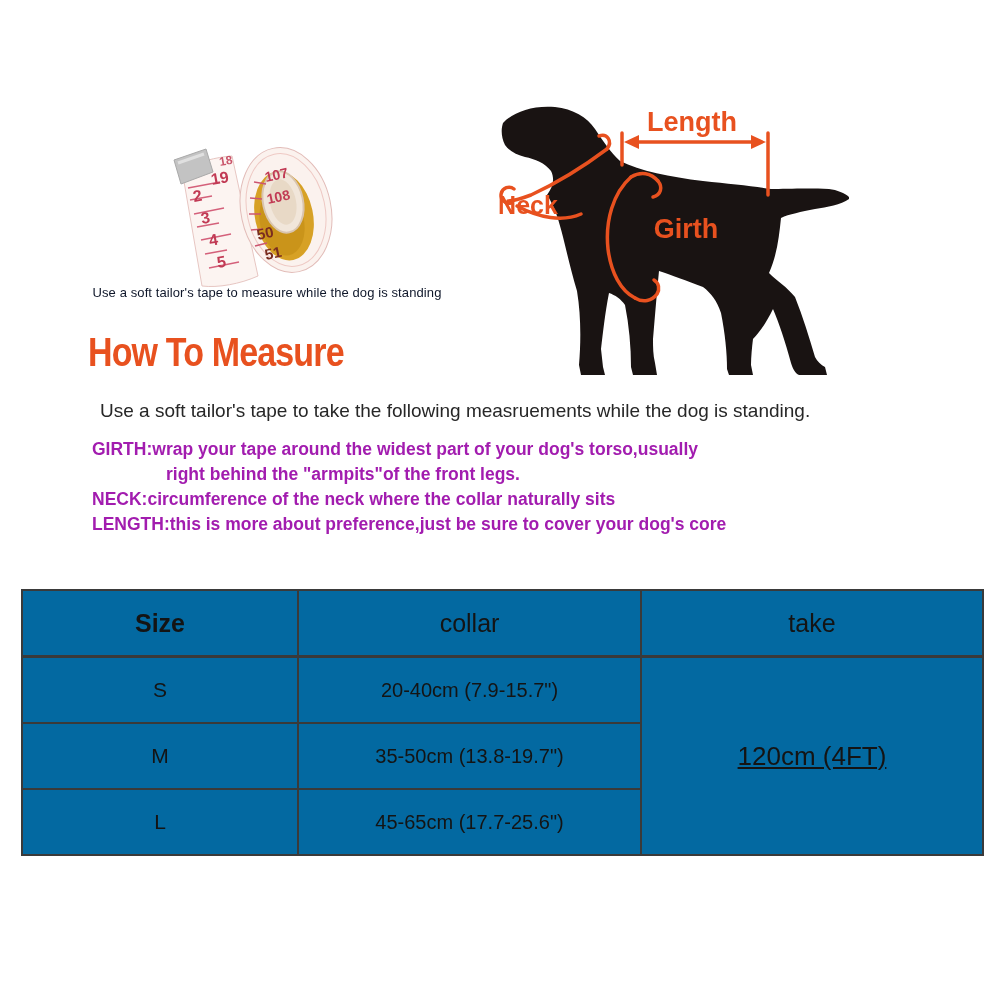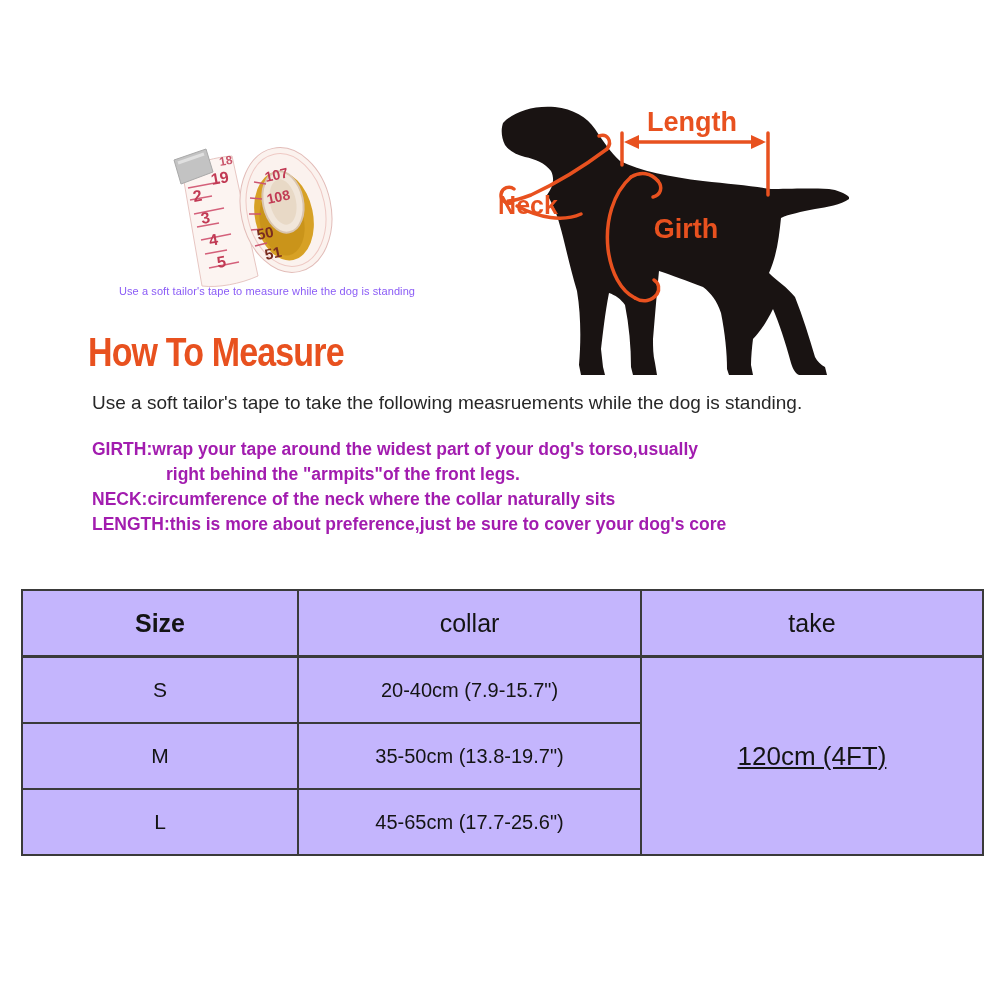--- a/index.html
+++ b/index.html
@@ -4,50 +4,50 @@
 <style>
   html,body{margin:0;padding:0;background:#ffffff;}
   .canvas{
     position:relative;width:1000px;height:1000px;background:#ffffff;overflow:hidden;
     font-family:"Liberation Sans",sans-serif;color:#1c1c1c;
   }
   
   .tape-svg{position:absolute;left:158px;top:130px;}
   .tape-caption{
     position:absolute;left:78px;top:285px;width:378px;text-align:center;
-    font-size:11px;color:#8b5cf6;letter-spacing:0.1px;
+    font-size:13px;color:#0f172a;letter-spacing:0.1px;
   }
   
   .dog-svg{position:absolute;left:455px;top:85px;}
   .dog-label{font-family:"Liberation Sans",sans-serif;font-weight:bold;}
   
   .howto-heading{
     position:absolute;left:88px;top:330px;margin:0;
     font-size:40px;font-weight:bold;color:#e8511f;
     letter-spacing:-1px;transform:scaleX(0.85);transform-origin:left center;
     white-space:nowrap;
   }
   .howto-intro{
-    position:absolute;left:88px;top:388px;margin:4px;width:800px;
+    position:absolute;left:88px;top:388px;margin:12px;width:800px;
     font-size:19px;color:#272727;
   }
   .howto-lines{
     position:absolute;left:92px;top:437px;width:790px;
     font-size:17.5px;font-weight:bold;color:#a21caf;line-height:25px;
   }
   .howto-line{white-space:nowrap;}
   .howto-line.indent{padding-left:74px;}
   
   .size-table{
     position:absolute;left:21px;top:589px;width:961px;
     border-collapse:collapse;table-layout:fixed;
   }
   .size-table th,.size-table td{
     border:2px solid #3a3a3a;text-align:center;vertical-align:middle;
-    font-family:"Liberation Sans",sans-serif;color:#141414;background:#c4b5fd;
+    font-family:"Liberation Sans",sans-serif;color:#141414;background:#0369a1;
   }
   .size-table th{height:62px;font-size:25px;border-bottom:3px solid #3a3a3a;}
   .size-table th.th-size{font-weight:bold;}
   .size-table th.th-chest,.size-table th.th-leash{font-weight:normal;}
   .size-table td{height:62px;font-size:20px;font-weight:normal;}
   .size-table td.cell-size{font-size:21px;}
   .size-table td.cell-leash{font-size:26px;text-decoration:underline;}
   .col-size{width:276px;}
   .col-chest{width:343px;}
   .col-leash{width:342px;}

